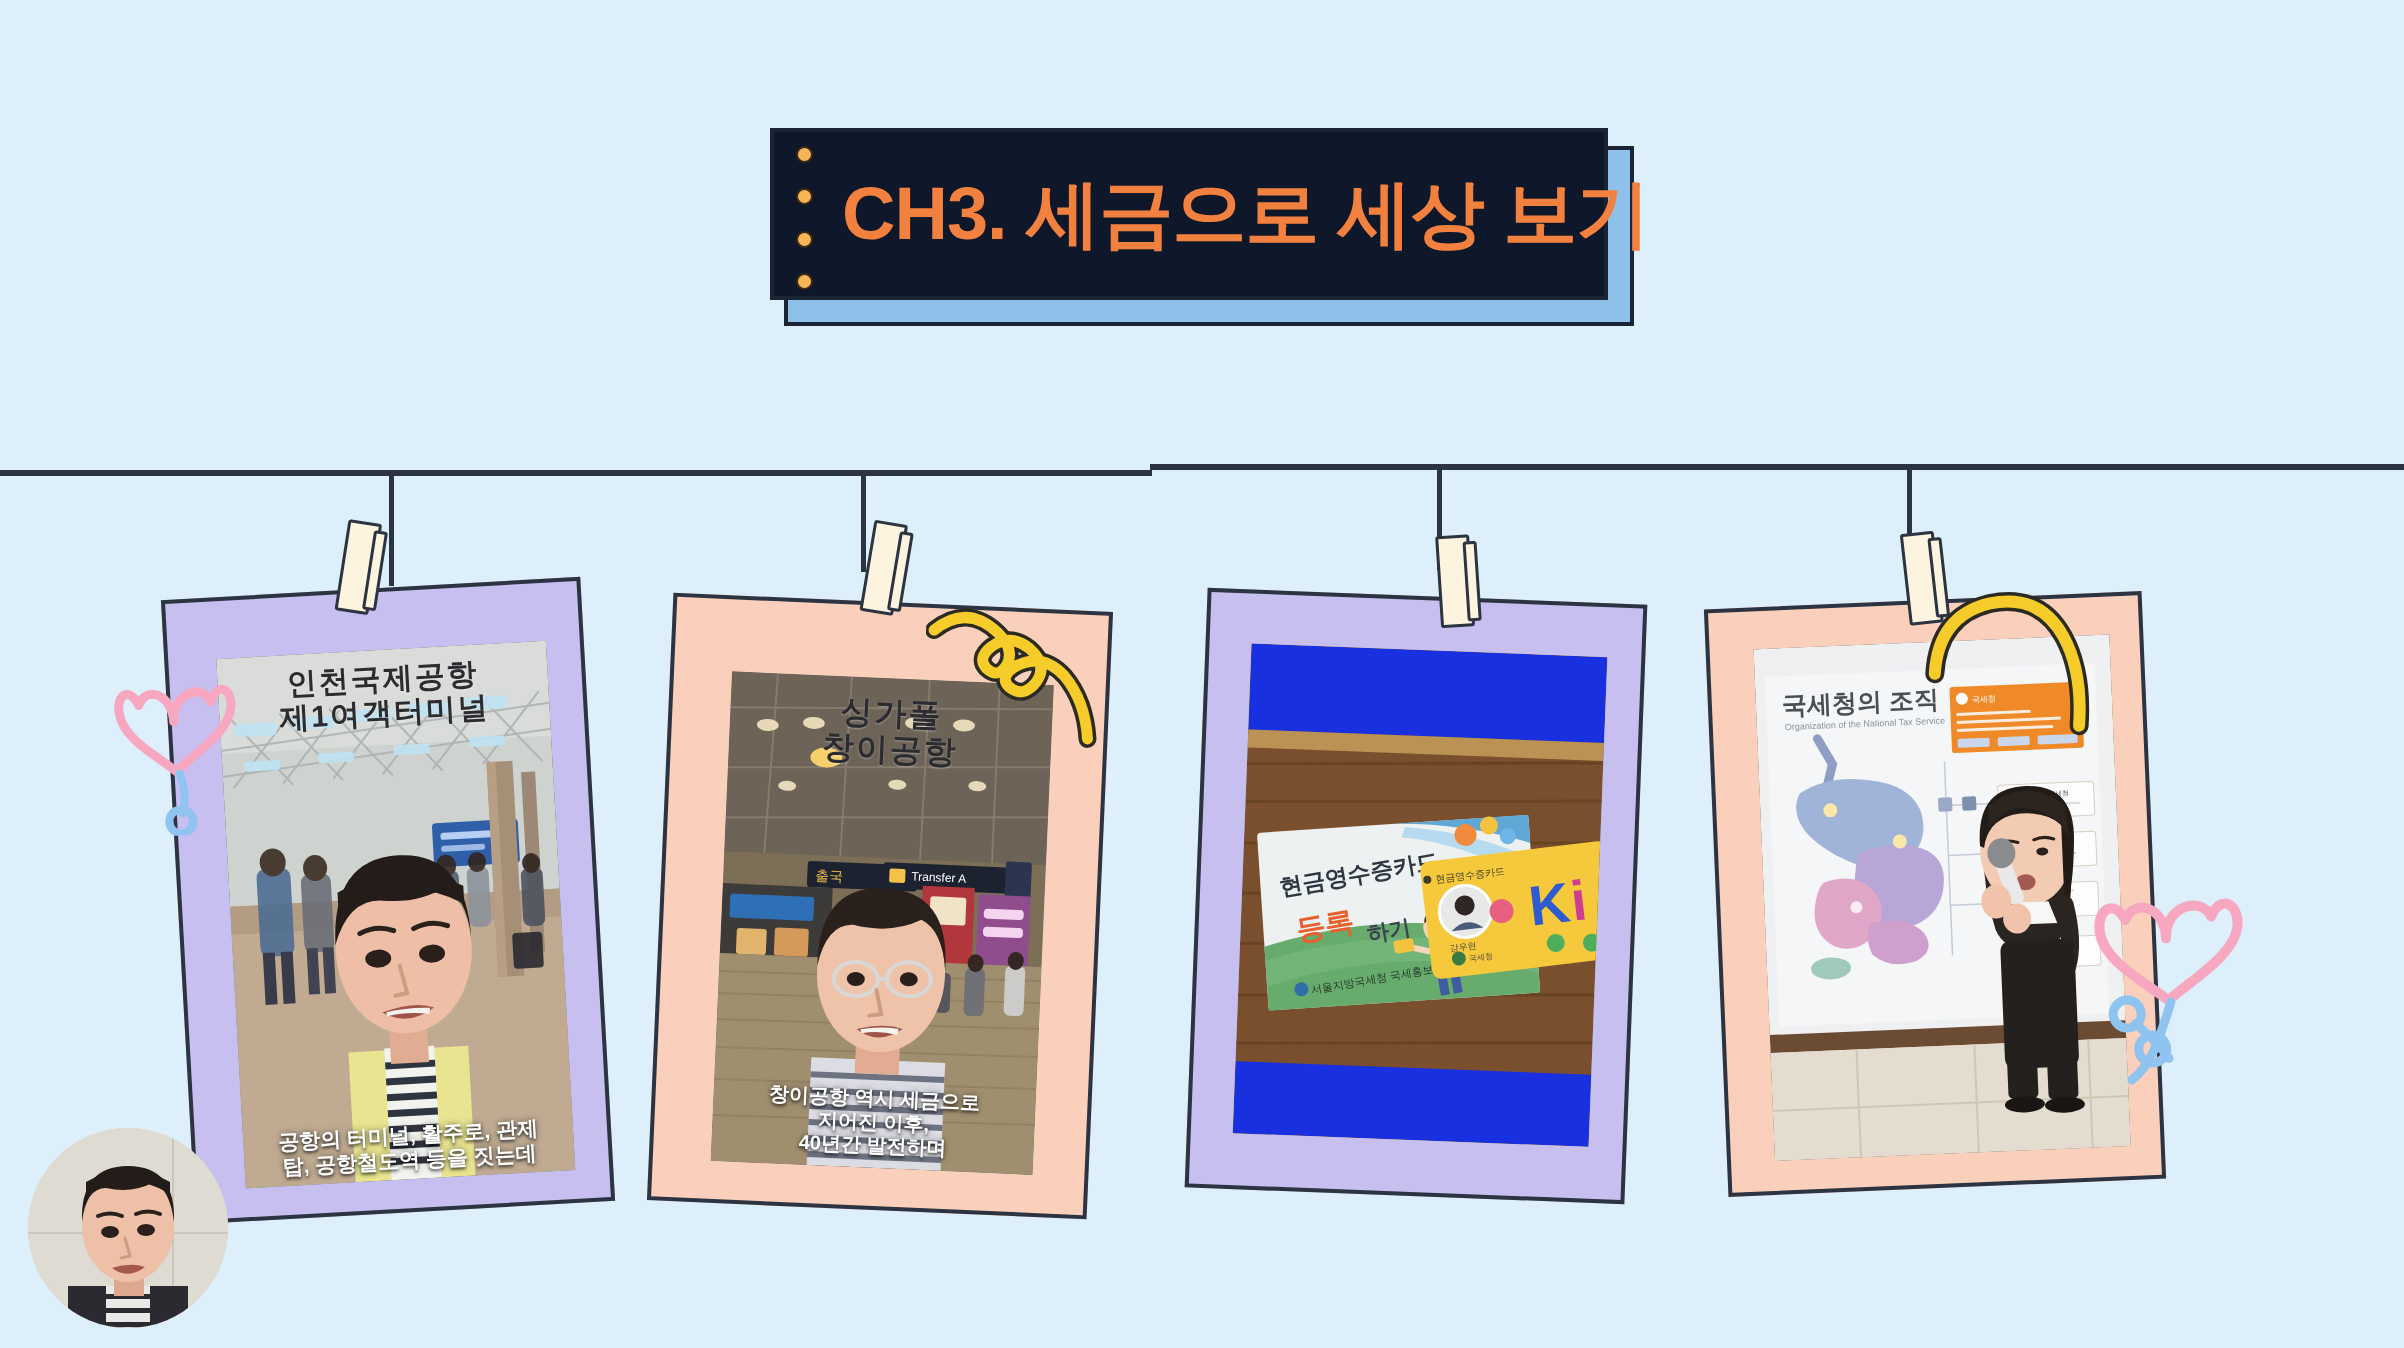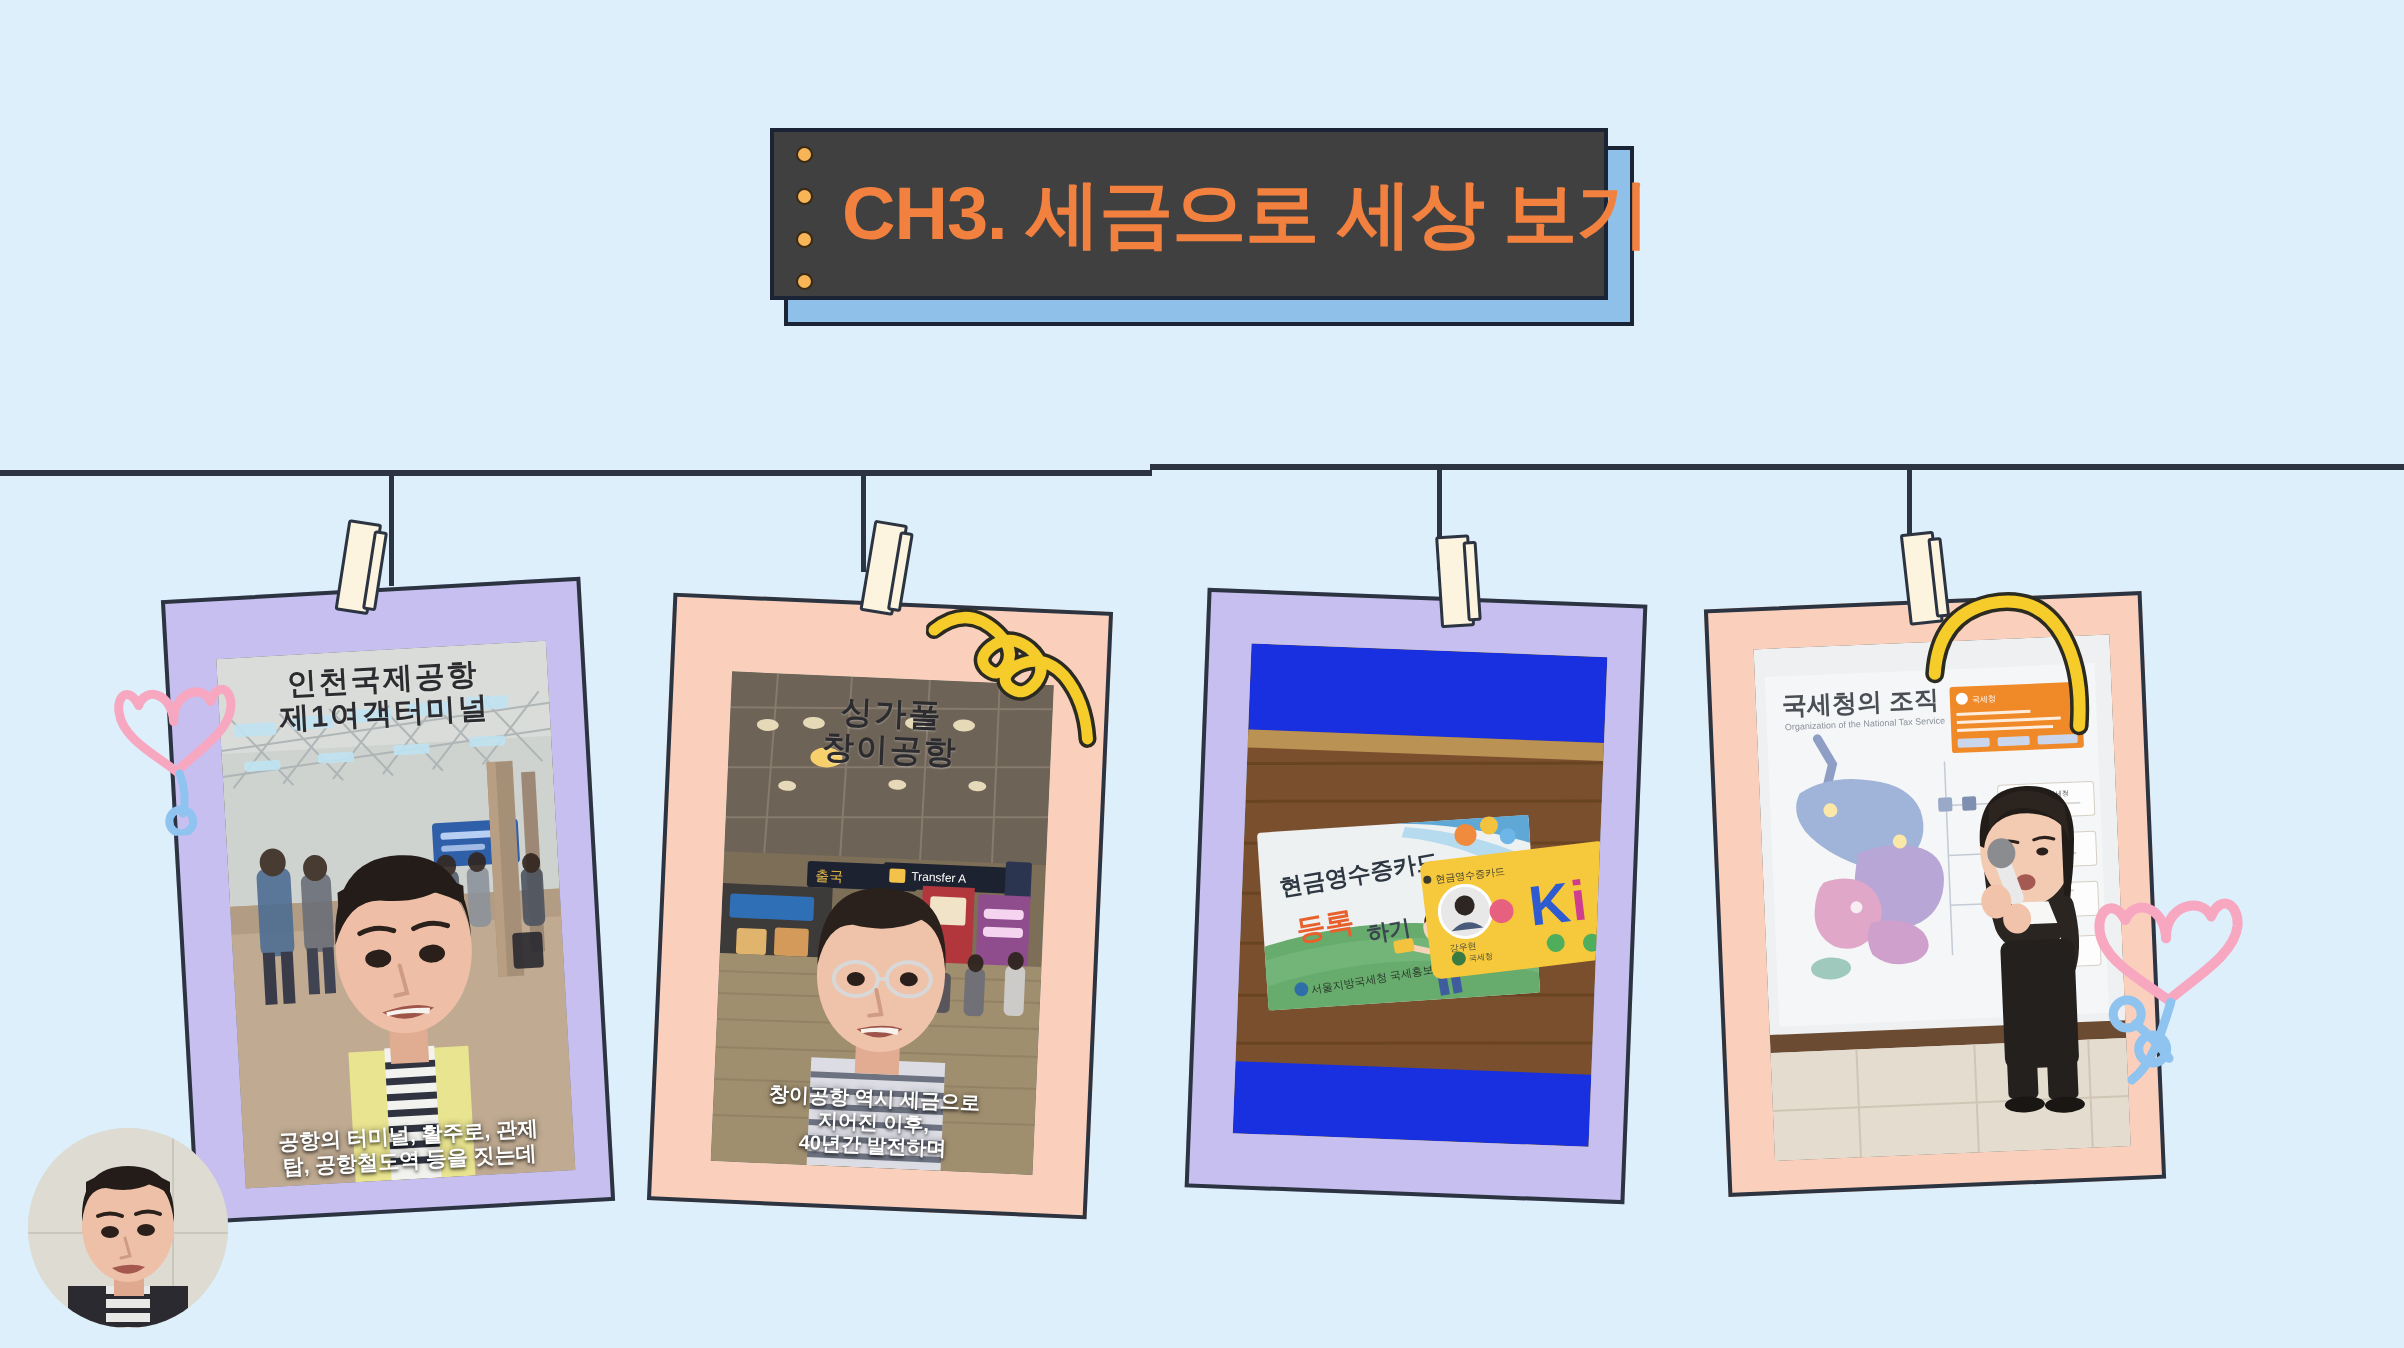--- a/index.html
+++ b/index.html
@@ -13,21 +13,21 @@
   .stage{position:absolute;inset:0;overflow:hidden;}
 
   
   .title-wrap{position:absolute;left:770px;top:128px;width:860px;height:185px;}
   .title-shadow{
     position:absolute;left:14px;top:18px;width:850px;height:180px;
     background:#8fc0ea;border:4px solid #1b2434;box-sizing:border-box;
   }
   .title-card{
     position:absolute;left:0;top:0;width:838px;height:172px;
-    background:#404040;border:4px solid #1b2434;box-sizing:border-box;
+    background:#0f172a;border:4px solid #1b2434;box-sizing:border-box;
     display:flex;align-items:center;
   }
   .title-dots{
     position:absolute;left:22px;top:14px;height:144px;
     display:flex;flex-direction:column;justify-content:space-between;
   }
   .title-dots span{
     display:block;width:17px;height:17px;border-radius:50%;
     background:#f7b558;border:2.5px solid #3a2a14;box-sizing:border-box;
   }

